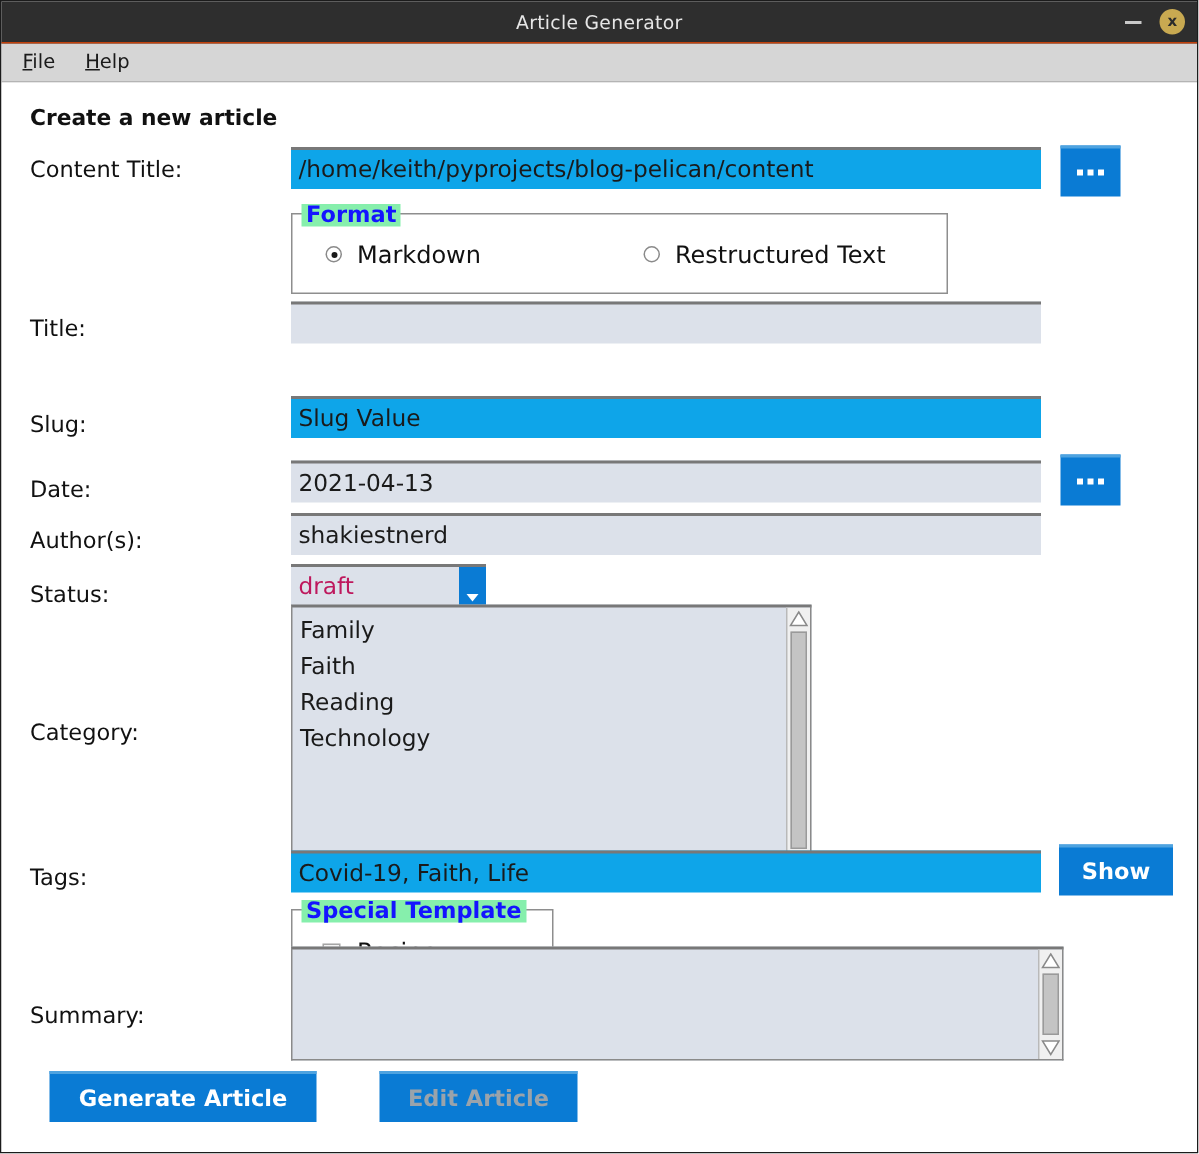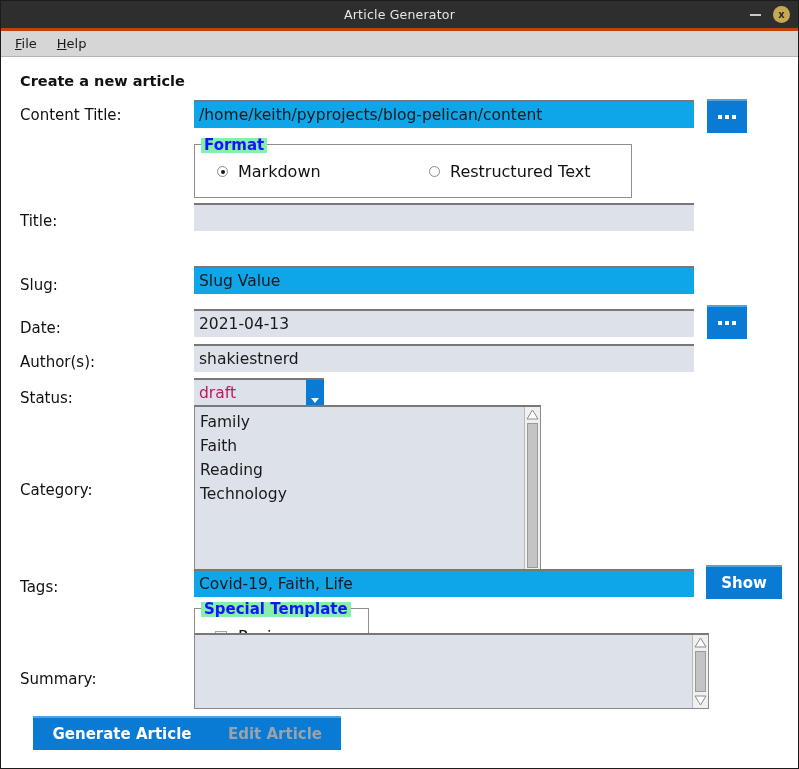--- a/index.html
+++ b/index.html
@@ -29,21 +29,21 @@
 
   
   .titlebar {
     height: 27px;
     background: #2e2e2e;
     color: #dcdcdc;
     display: flex;
     align-items: center;
     position: relative;
     flex: 0 0 auto;
-    border-bottom: 3px solid #c2410c;
+    border-bottom: 1px solid #c2410c;
   }
   .titlebar-title {
     position: absolute;
     left: 0; right: 0;
     text-align: center;
     font-size: 12.5px;
     letter-spacing: .2px;
     color: #e6e6e6;
     pointer-events: none;
   }
@@ -161,20 +161,21 @@
     padding: 0;
   }
   .btn-blue.flat {
     border: none;
     border-top: 2px solid #4ea3e0;
     font-weight: bold;
   }
   .btn-blue.disabled {
     color: #9aa3ab;
     cursor: default;
+    margin-left: 44px;
   }
   .dots {
     display: flex;
     gap: 3px;
     align-items: center;
   }
   .dots span {
     width: 4px; height: 4px;
     background: #ffffff;
     display: block;

